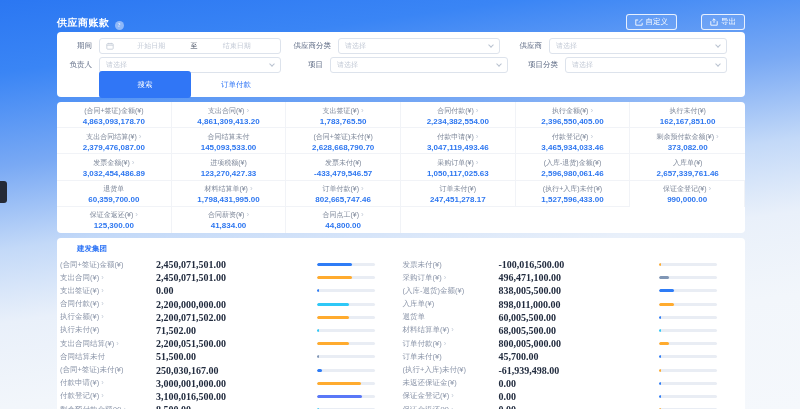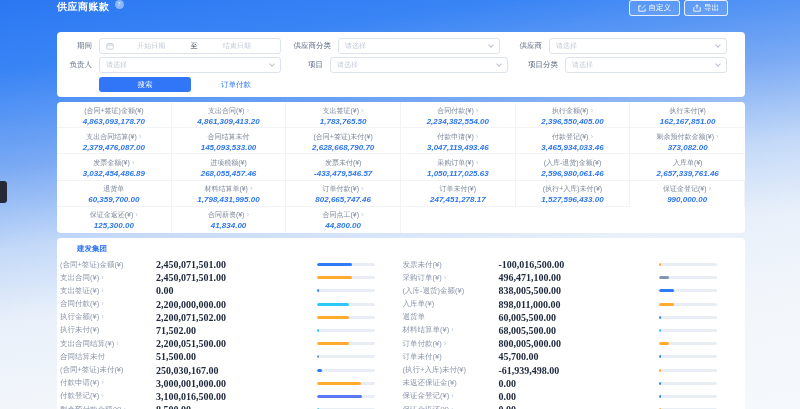--- a/index.html
+++ b/index.html
@@ -2,26 +2,26 @@
 <html><head>
 <meta charset="utf-8">
 <style>
   * { margin:0; padding:0; box-sizing:border-box; }
   html,body { width:800px; height:409px; overflow:hidden; }
   body {
     font-family:"Liberation Sans","DejaVu Sans",sans-serif;
     background:linear-gradient(172deg,#2b77f2 0%,#3a85f5 14%,#79a9f4 32%,#c3d9f8 48%,#e9f0fa 62%,#f2f6fb 78%,#f5f8fc 100%);
     position:relative;
   }
-  .topbar { display:flex; align-items:flex-start; height:30px; padding:0 72px 0 57px;font-family:Liberation Serif, serif; }
+  .topbar { display:flex; align-items:flex-end; height:30px; padding:0 55px 0 57px;font-family:Liberation Serif, serif; }
   .page-title { color:#fff; font-size:10px; font-weight:bold; letter-spacing:.5px; }
   .help-badge { width:9px; height:9px; margin-left:5px; border-radius:50%;
     background:rgba(255,255,255,.45); color:#fff; font-size:6px; line-height:9px;
     text-align:center; cursor:pointer; }
-  .topbar-actions { margin-left:auto; display:flex; gap:4px; }
+  .topbar-actions { margin-left:auto; display:flex; gap:24px; }
   .top-btn { display:flex; align-items:center; gap:3px; height:16px; padding:0 8px;
     border:1px solid rgba(255,255,255,.85); border-radius:3px; color:#fff;
     background:rgba(255,255,255,.10); font-size:7.5px; cursor:pointer; }
   .top-btn svg { display:block; }
 
   .card { margin:0 55px 0 57px; background:#fff; border-radius:4px; }
   .filter-card { margin-top:2px; padding:5px 24px 5px 0; }
   .f-row { display:flex; align-items:center; height:17px; margin-bottom:2px; }
   .f-row.second { margin-bottom:4px; }
   .fg { display:flex; align-items:center; }
@@ -29,34 +29,34 @@
   .lbl-a { width:42px; } .lbl-b { width:57px; } .lbl-c { width:49px; }
   .field { height:16px; border:1px solid #dde3ec; border-radius:3px; display:flex;
     align-items:center; padding:0 6px; font-size:7px; color:#c0c7d4; background:#fff; cursor:pointer; }
   .fld-a { width:182px; } .fld-b { width:162px; } .fld-c { width:178px; }
   .field .ph { color:#c3cad6; }
   .field .flex1 { flex:1; text-align:center; }
   .field .to { color:#3c465a; padding:0 2px; }
   .caret { width:4px; height:4px; border:solid #b9c2d0; border-width:0 1px 1px 0;
     transform:rotate(45deg); margin-left:auto; margin-bottom:2px; }
   .action-row { display:flex; align-items:center; margin-left:42px; height:15px; }
-  .search-btn { width:92px; height:15px; background:#3076f6; color:#fff; border:none;
+  .search-btn { width:92px; height:27px; background:#3076f6; color:#fff; border:none;
     border-radius:3px; font-size:7.5px; cursor:pointer; font-family:inherit; }
   .clear-link { margin-left:30px; color:#3076f6; font-size:7.5px; cursor:pointer; }
 
   .stats-card { margin-top:5px; overflow:hidden; }
   .stats-grid { display:grid; grid-template-columns:repeat(6,1fr); grid-auto-rows:26.2px; }
   .stat-cell { text-align:center; padding-top:3.5px; border-right:1px solid #f1f3f7;
     border-bottom:1px solid #f1f3f7; }
   .stat-cell.last-col { border-right:none; }
   .stat-cell.last-row { border-bottom:none; }
   .stat-cell.empty { border-right:none; }
   .stat-label { font-size:7px; color:#7d8799; line-height:10px; white-space:nowrap; }
   .stat-label .arr { color:#c2cad6; margin-left:2px; font-size:8px; }
-  .stat-value { font-size:8px; font-weight:bold; color:#2e77f0; line-height:11px;font-style:italic; }
+  .stat-value { font-size:8px; font-weight:bold; color:#2e77f0; line-height:11px; }
 
   .group-card { margin-top:5px; height:300px; padding:4px 0 0 3px; }
   .group-title { color:#3076f6; font-size:7.5px; font-weight:bold; padding:2px 0 4px 1px;margin-left:16px; }
   .group-cols { display:flex; }
   .gcol { width:343px; }
   .g-row { display:flex; align-items:center; height:13.2px; }
   .g-label { width:96px; font-size:7.5px; color:#8a94a8; white-space:nowrap; }
   .g-label .arr { color:#c2cad6; margin-left:2px; }
   .g-value { font-size:10px; color:#222c3f; font-weight:bold; white-space:nowrap;font-family:Liberation Serif, serif; }
   .g-track { width:58px; height:3px; background:#e9edf4; border-radius:2px;
@@ -197,21 +197,21 @@
       <div class="stat-cell last-col">
         <div class="stat-label">剩余预付款金额(¥)<span class="arr">›</span></div>
         <div class="stat-value">373,082.00</div>
       </div>
       <div class="stat-cell">
         <div class="stat-label">发票金额(¥)<span class="arr">›</span></div>
         <div class="stat-value">3,032,454,486.89</div>
       </div>
       <div class="stat-cell">
         <div class="stat-label">进项税额(¥)</div>
-        <div class="stat-value">268,055,457.46</div>
+        <div class="stat-value">123,270,427.33</div>
       </div>
       <div class="stat-cell">
         <div class="stat-label">发票未付(¥)</div>
         <div class="stat-value">-433,479,546.57</div>
       </div>
       <div class="stat-cell">
         <div class="stat-label">采购订单(¥)<span class="arr">›</span></div>
         <div class="stat-value">1,050,117,025.63</div>
       </div>
       <div class="stat-cell">

